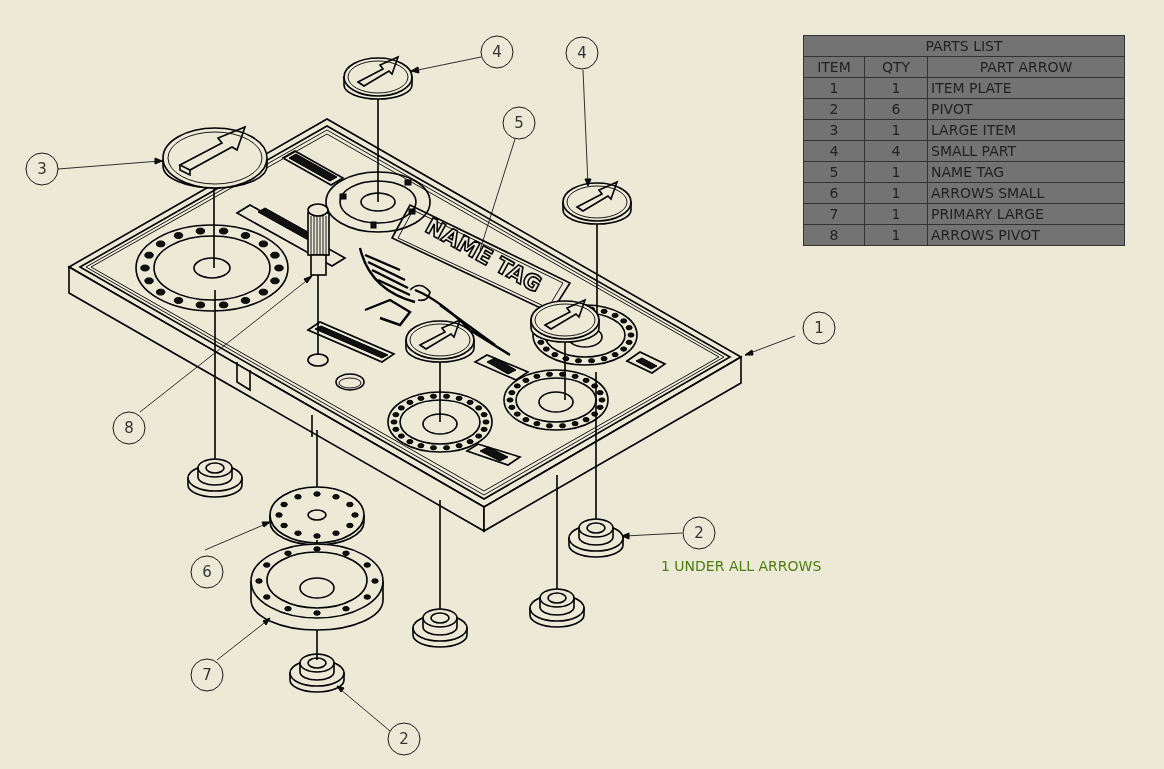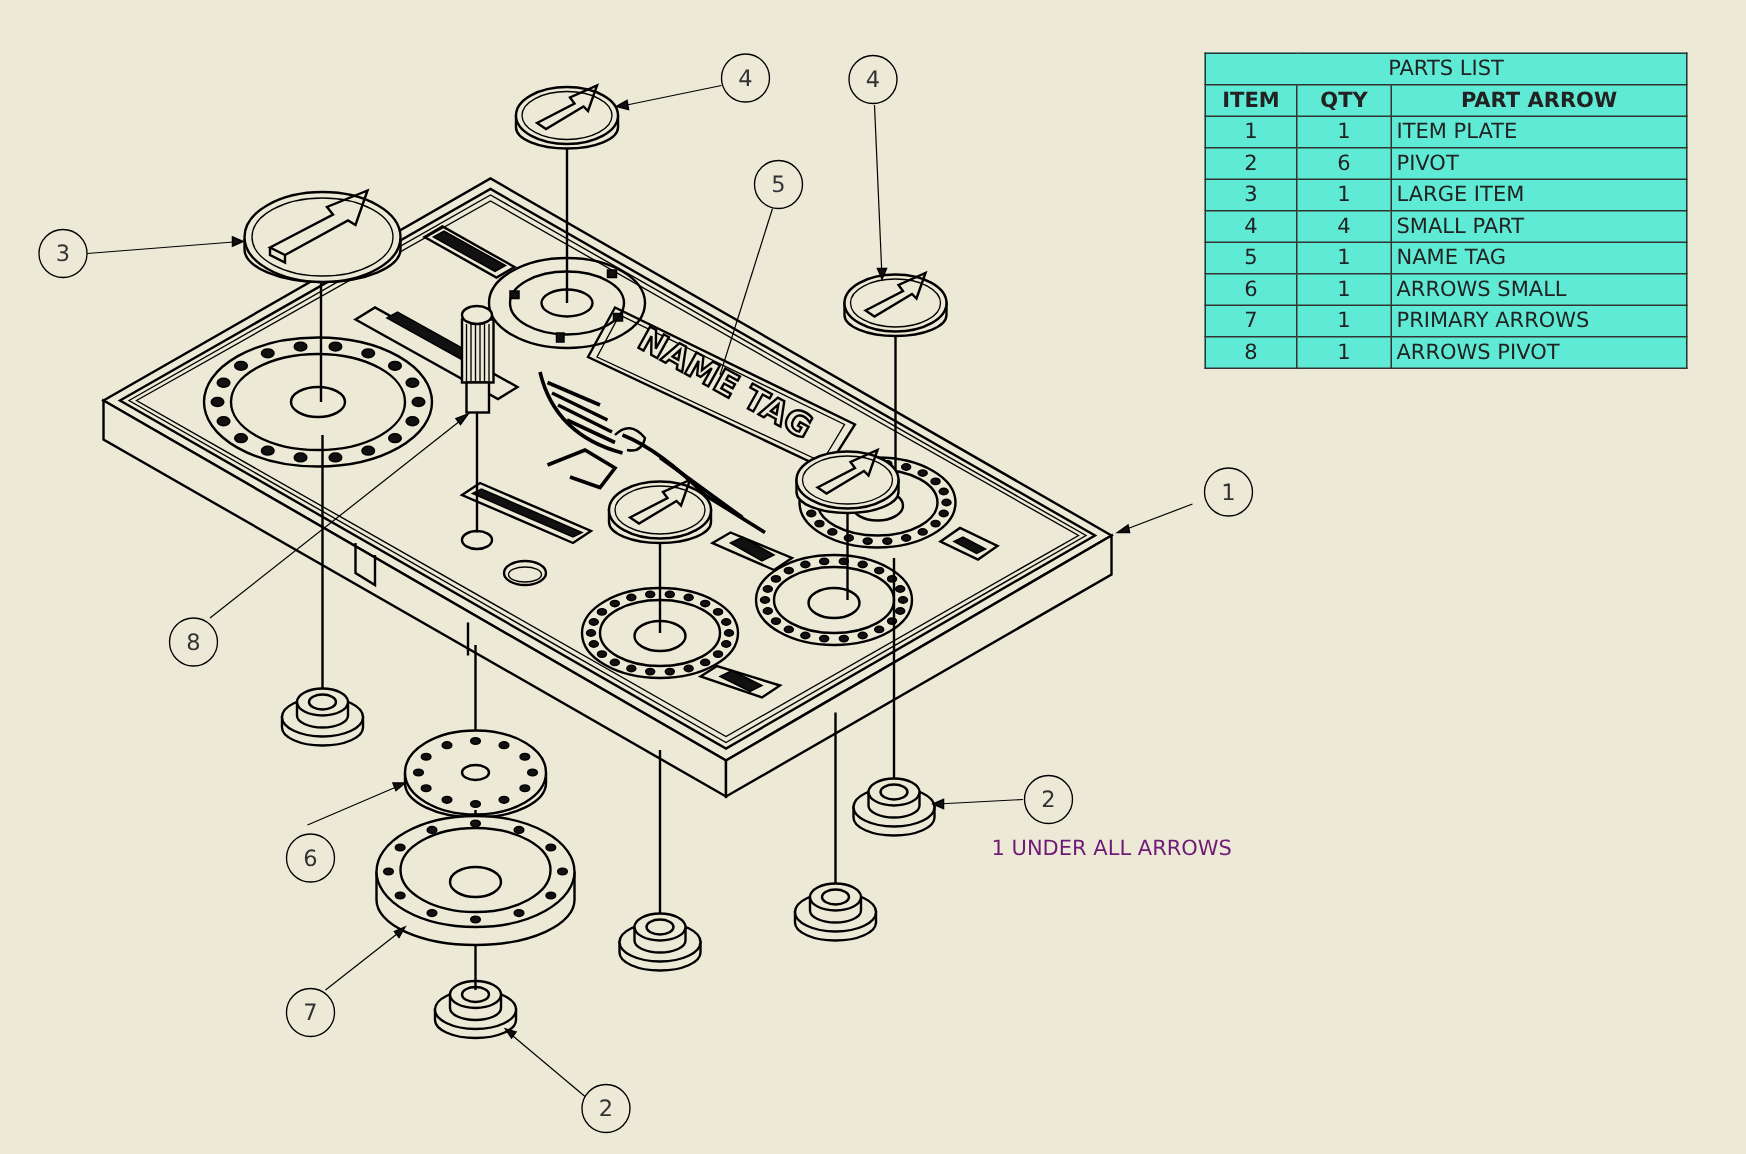--- a/index.html
+++ b/index.html
@@ -11,32 +11,32 @@
   }
   #drawing { position:absolute; left:0; top:0; width:1164px; height:769px; }
   .ln { fill:none; stroke:#000; stroke-width:1.6; }
   .ln-thin { fill:none; stroke:#000; stroke-width:0.9; }
   .ln-bold { fill:none; stroke:#000; stroke-width:2.4; }
   .fillbg { fill:#ECEAD7; stroke:#000; stroke-width:1.6; }
   .dark { fill:#111; stroke:#000; stroke-width:1; }
   .leader { fill:none; stroke:#000; stroke-width:0.8; }
   .balloon-circle { fill:#ECEAD7; stroke:#000; stroke-width:0.9; }
   .balloon-text { font-family:"DejaVu Sans", sans-serif; font-size:15px; fill:#333; text-anchor:middle; dominant-baseline:central; }
-  .note { position:absolute; left:661px; top:558px; font-size:14px; color:#701a75; letter-spacing:0; }
+  .note { position:absolute; left:661px; top:558px; font-size:14px; color:#4d7c0f; letter-spacing:0; }
 
   #parts-list {
     position:absolute; left:803px; top:35px;
     border-collapse:collapse; font-size:14px; color:#222;
-    background:#5eead4;
+    background:#737373;
   }
   #parts-list td, #parts-list th {
     border:1px solid #333; padding:0 0 0 3px; height:20px; line-height:20px; font-weight:normal;
   }
   #parts-list th.title { text-align:center; padding:0; }
-  #parts-list th.hdr { text-align:center; padding:0;font-weight:bold; }
+  #parts-list th.hdr { text-align:center; padding:0; }
   #parts-list td.c { text-align:center; padding:0; }
   .col-item { width:60px; }
   .col-qty { width:62px; }
   .col-name { width:196px; }
 </style>
 </head>
 <body>
 
 <svg id="drawing" viewBox="0 0 1164 769" xmlns="http://www.w3.org/2000/svg">
 
@@ -457,21 +457,21 @@
         <td>NAME TAG</td>
       </tr>
     <tr>
         <td class="c">6</td>
         <td class="c">1</td>
         <td>ARROWS SMALL</td>
       </tr>
     <tr>
         <td class="c">7</td>
         <td class="c">1</td>
-        <td>PRIMARY ARROWS</td>
+        <td>PRIMARY LARGE</td>
       </tr>
     <tr>
         <td class="c">8</td>
         <td class="c">1</td>
         <td>ARROWS PIVOT</td>
       </tr>
   </tbody>
 </table>
 
 <div class="note">1 UNDER ALL ARROWS</div>

